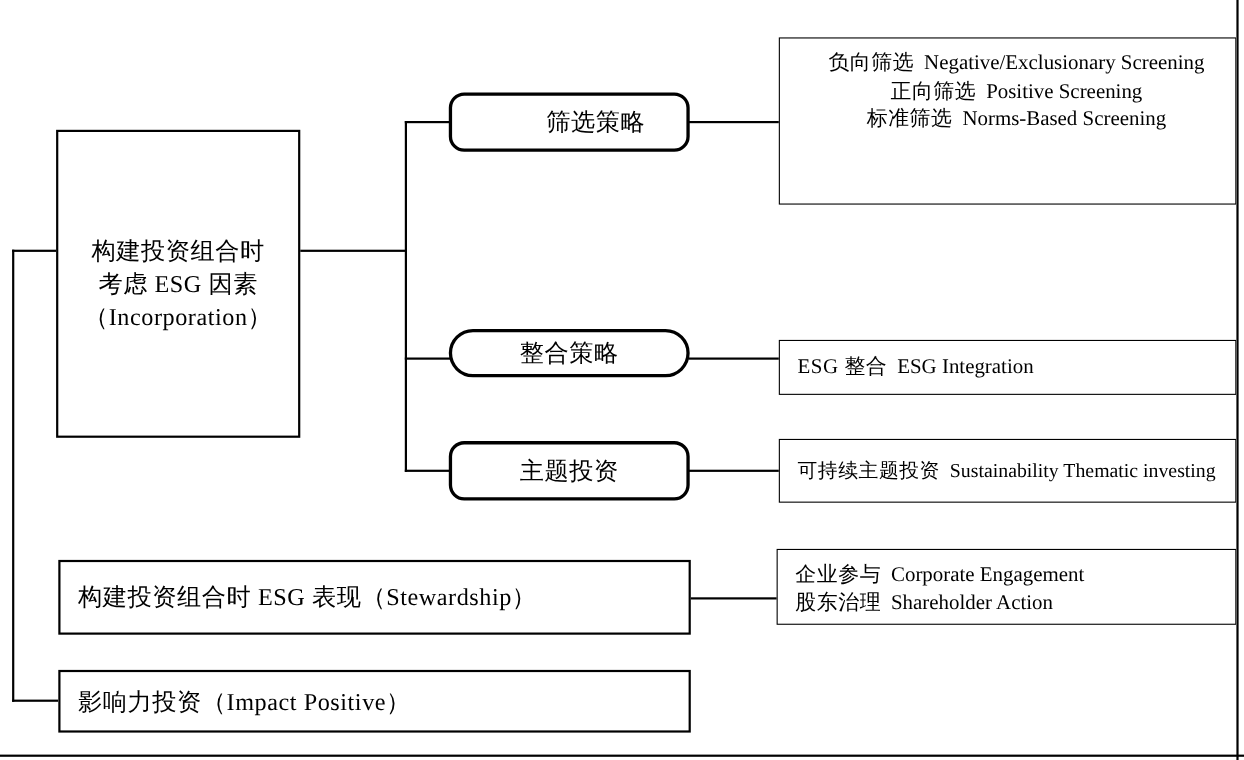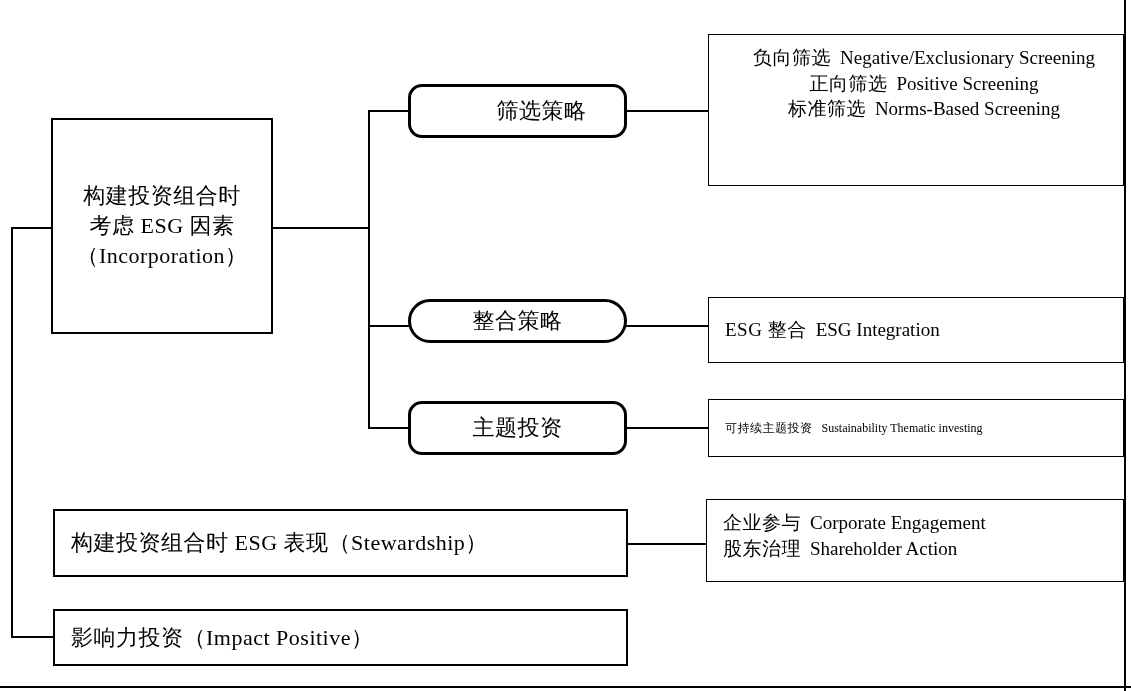--- a/index.html
+++ b/index.html
@@ -62,21 +62,21 @@
   }
   .pad-l {
     padding-left: 16px;
   }
 
   
   .fs-root   { font-size: 22px; letter-spacing: 0.5px; }
   .fs-mid    { font-size: 22px; letter-spacing: 1px; }
   .fs-detail { font-size: 19px; }
   .fs-wide   { font-size: 22px; }
-  .fs-small  { font-size: 12px; align-items: center; }
+  .fs-small  { font-size: 18px; align-items: center; }
 
   .detail-line { white-space: nowrap; }
   .cn { letter-spacing: 0.5px; }
   .gap { display: inline-block; width: 9px; }
 
   
   .hline {
     position: absolute;
     height: 2px;
     background: #000000;
@@ -104,21 +104,21 @@
   <div class="vline" style="left:368px; top:110px; height:319px;"></div>
   <div class="hline" style="left:368px; top:110px; width:42px;"></div>
   <div class="hline" style="left:368px; top:325px; width:42px;"></div>
   <div class="hline" style="left:368px; top:427px; width:42px;"></div>
 
   <div class="hline" style="left:626px; top:110px; width:84px;"></div>
   <div class="hline" style="left:626px; top:325px; width:84px;"></div>
   <div class="hline" style="left:626px; top:427px; width:84px;"></div>
   <div class="hline" style="left:627px; top:543px; width:81px;"></div>
 
-  <div class="box center fs-root" style="left:51px; top:118px; width:222px; height:216px;">
+  <div class="box center fs-root" style="left:51px; top:118px; width:222px; height:280px;">
     <span class="txt">
       <span class="cn">构建投资组合时</span><br>
       <span class="cn">考虑 ESG 因素</span><br>
       <span class="cn">（Incorporation）</span>
     </span>
   </div>
 
   <div class="box rounded center fs-mid" style="left:408px; top:84px; width:219px; height:54px;padding-left:48px;">
     <span class="txt cn">筛选策略</span>
   </div>
@@ -132,33 +132,33 @@
   </div>
 
   <div class="box thin pad-l fs-detail" style="left:708px; top:34px; width:416px; height:152px; align-items:flex-start; padding-top:10px;text-align:center;">
     <span class="txt">
       <span class="detail-line"><span class="cn">负向筛选</span><span class="gap"></span><span>Negative/Exclusionary Screening</span></span><br>
       <span class="detail-line"><span class="cn">正向筛选</span><span class="gap"></span><span>Positive Screening</span></span><br>
       <span class="detail-line"><span class="cn">标准筛选</span><span class="gap"></span><span>Norms-Based Screening</span></span>
     </span>
   </div>
 
-  <div class="box thin pad-l fs-detail" style="left:708px; top:297px; width:416px; height:66px;">
+  <div class="box thin pad-l fs-detail" style="left:708px; top:309px; width:416px; height:50px;">
     <span class="txt detail-line"><span class="cn">ESG 整合</span><span class="gap"></span><span>ESG Integration</span></span>
   </div>
 
   <div class="box thin pad-l fs-small" style="left:708px; top:399px; width:416px; height:58px;">
     <span class="txt detail-line"><span class="cn">可持续主题投资</span><span class="gap"></span><span>Sustainability Thematic investing</span></span>
   </div>
 
   <div class="box pad-l fs-wide" style="left:53px; top:509px; width:575px; height:68px;">
     <span class="txt cn">构建投资组合时 ESG 表现（Stewardship）</span>
   </div>
 
-  <div class="box thin pad-l fs-detail" style="left:706px; top:499px; width:418px; height:83px; align-items:flex-start; padding-top:10px;">
+  <div class="box thin pad-l fs-detail" style="left:706px; top:499px; width:418px; height:69px; align-items:flex-start; padding-top:10px;">
     <span class="txt">
       <span class="detail-line"><span class="cn">企业参与</span><span class="gap"></span><span>Corporate Engagement</span></span><br>
       <span class="detail-line"><span class="cn">股东治理</span><span class="gap"></span><span>Shareholder Action</span></span>
     </span>
   </div>
 
   <div class="box pad-l fs-wide" style="left:53px; top:609px; width:575px; height:57px;">
     <span class="txt cn">影响力投资（Impact Positive）</span>
   </div>
 

